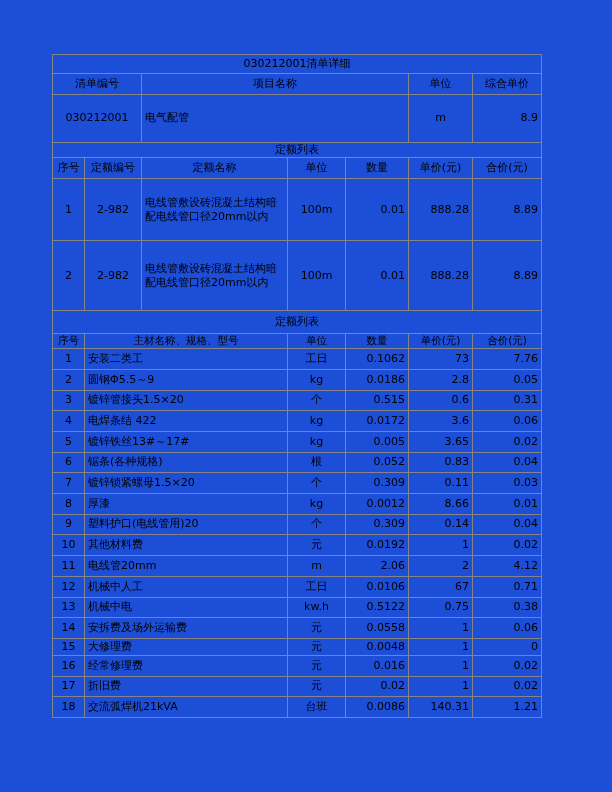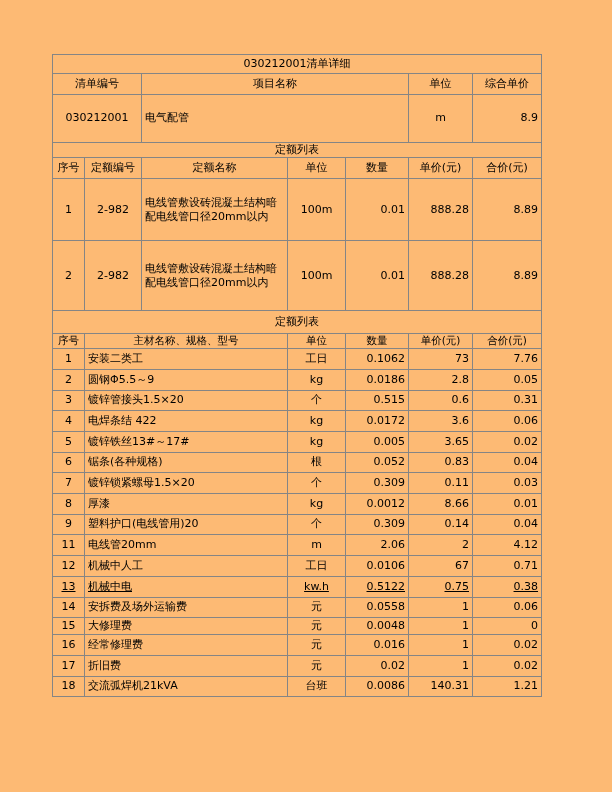--- a/index.html
+++ b/index.html
@@ -1,20 +1,20 @@
 <!DOCTYPE html>
 <html><head>
 <meta charset="utf-8">
 <style>
   html, body { margin: 0; padding: 0; background: #ffffff; }
   .page {
     position: relative;
     width: 612px;
     height: 792px;
-    background: #fdba74;
+    background: #1d4ed8;
     font-family: "DejaVu Sans", sans-serif;
     color: #000;
   }
   table.sheet {
     position: absolute;
     left: 52px;
     top: 54px;
     border-collapse: collapse;
     table-layout: fixed;
     width: 489px;
@@ -189,36 +189,44 @@
         </tr>
         <tr style="height: 20.7px;">
           <td class="c">9</td>
           <td class="l" colspan="2">塑料护口(电线管用)20</td>
           <td class="c">个</td>
           <td class="r">0.309</td>
           <td class="r">0.14</td>
           <td class="r">0.04</td>
         </tr>
         <tr style="height: 20.7px;">
+          <td class="c">10</td>
+          <td class="l" colspan="2">其他材料费</td>
+          <td class="c">元</td>
+          <td class="r">0.0192</td>
+          <td class="r">1</td>
+          <td class="r">0.02</td>
+        </tr>
+        <tr style="height: 20.7px;">
           <td class="c">11</td>
           <td class="l" colspan="2">电线管20mm</td>
           <td class="c">m</td>
           <td class="r">2.06</td>
           <td class="r">2</td>
           <td class="r">4.12</td>
         </tr>
         <tr style="height: 20.7px;">
           <td class="c">12</td>
           <td class="l" colspan="2">机械中人工</td>
           <td class="c">工日</td>
           <td class="r">0.0106</td>
           <td class="r">67</td>
           <td class="r">0.71</td>
         </tr>
-        <tr style="height: 20.7px; text-decoration: underline;">
+        <tr style="height: 20.7px;">
           <td class="c">13</td>
           <td class="l" colspan="2">机械中电</td>
           <td class="c">kw.h</td>
           <td class="r">0.5122</td>
           <td class="r">0.75</td>
           <td class="r">0.38</td>
         </tr>
         <tr style="height: 20.7px;">
           <td class="c">14</td>
           <td class="l" colspan="2">安拆费及场外运输费</td>

